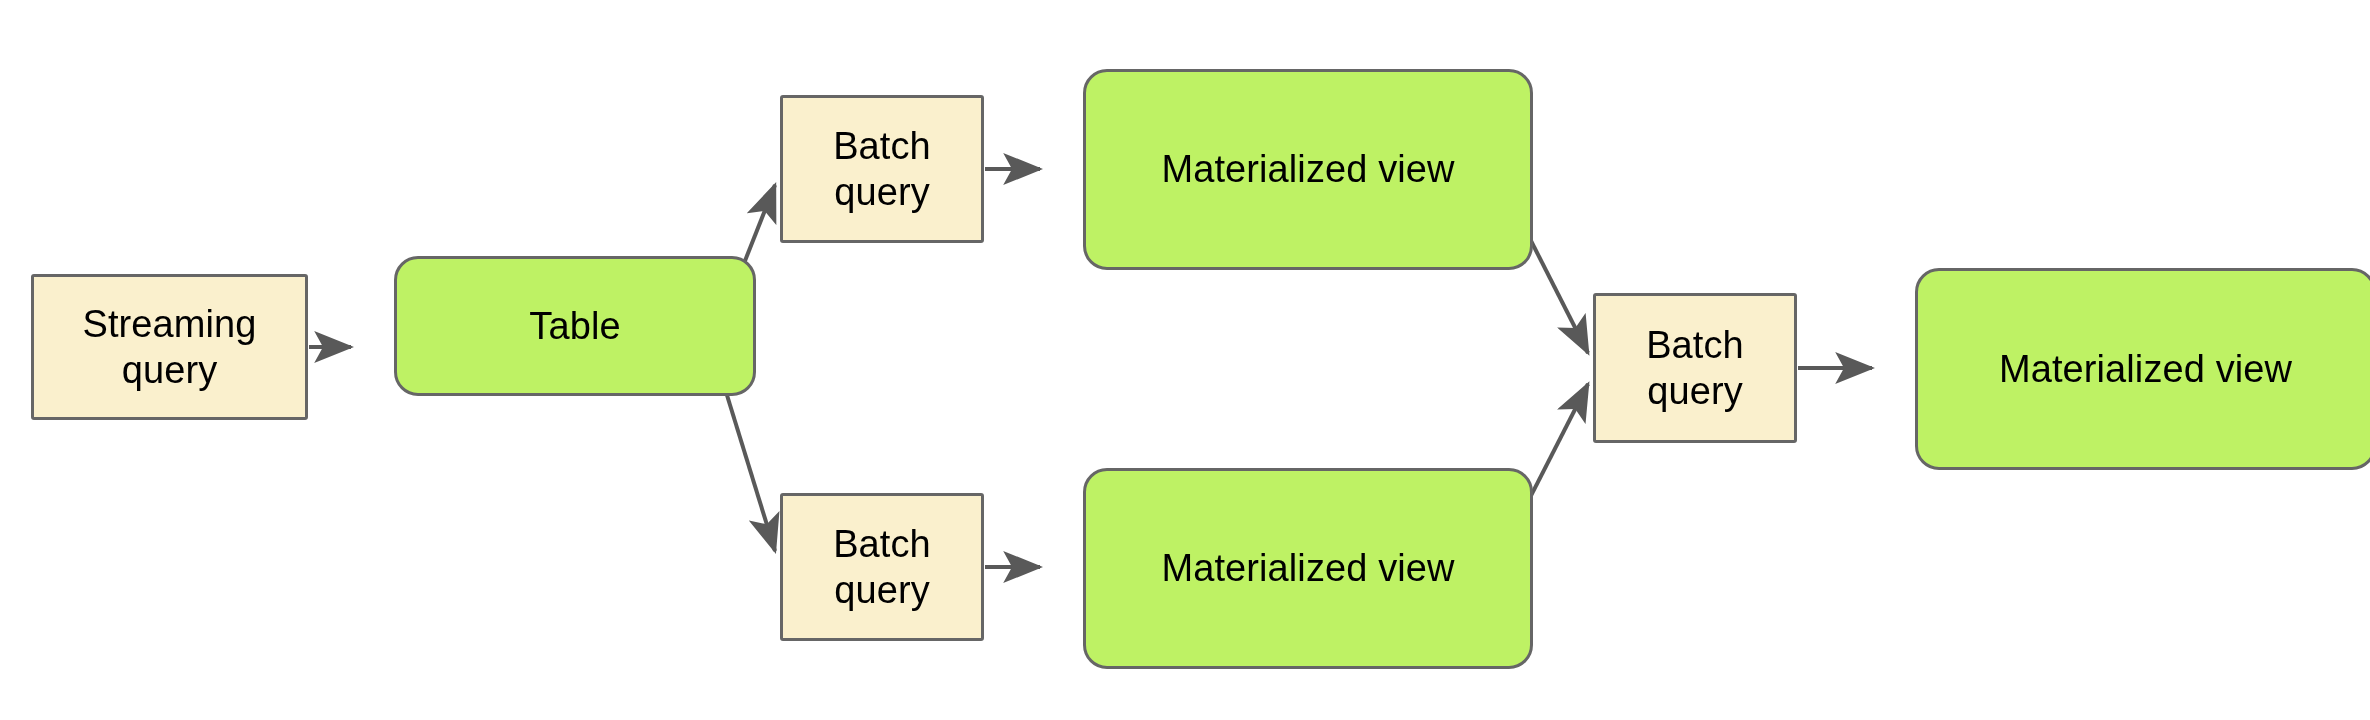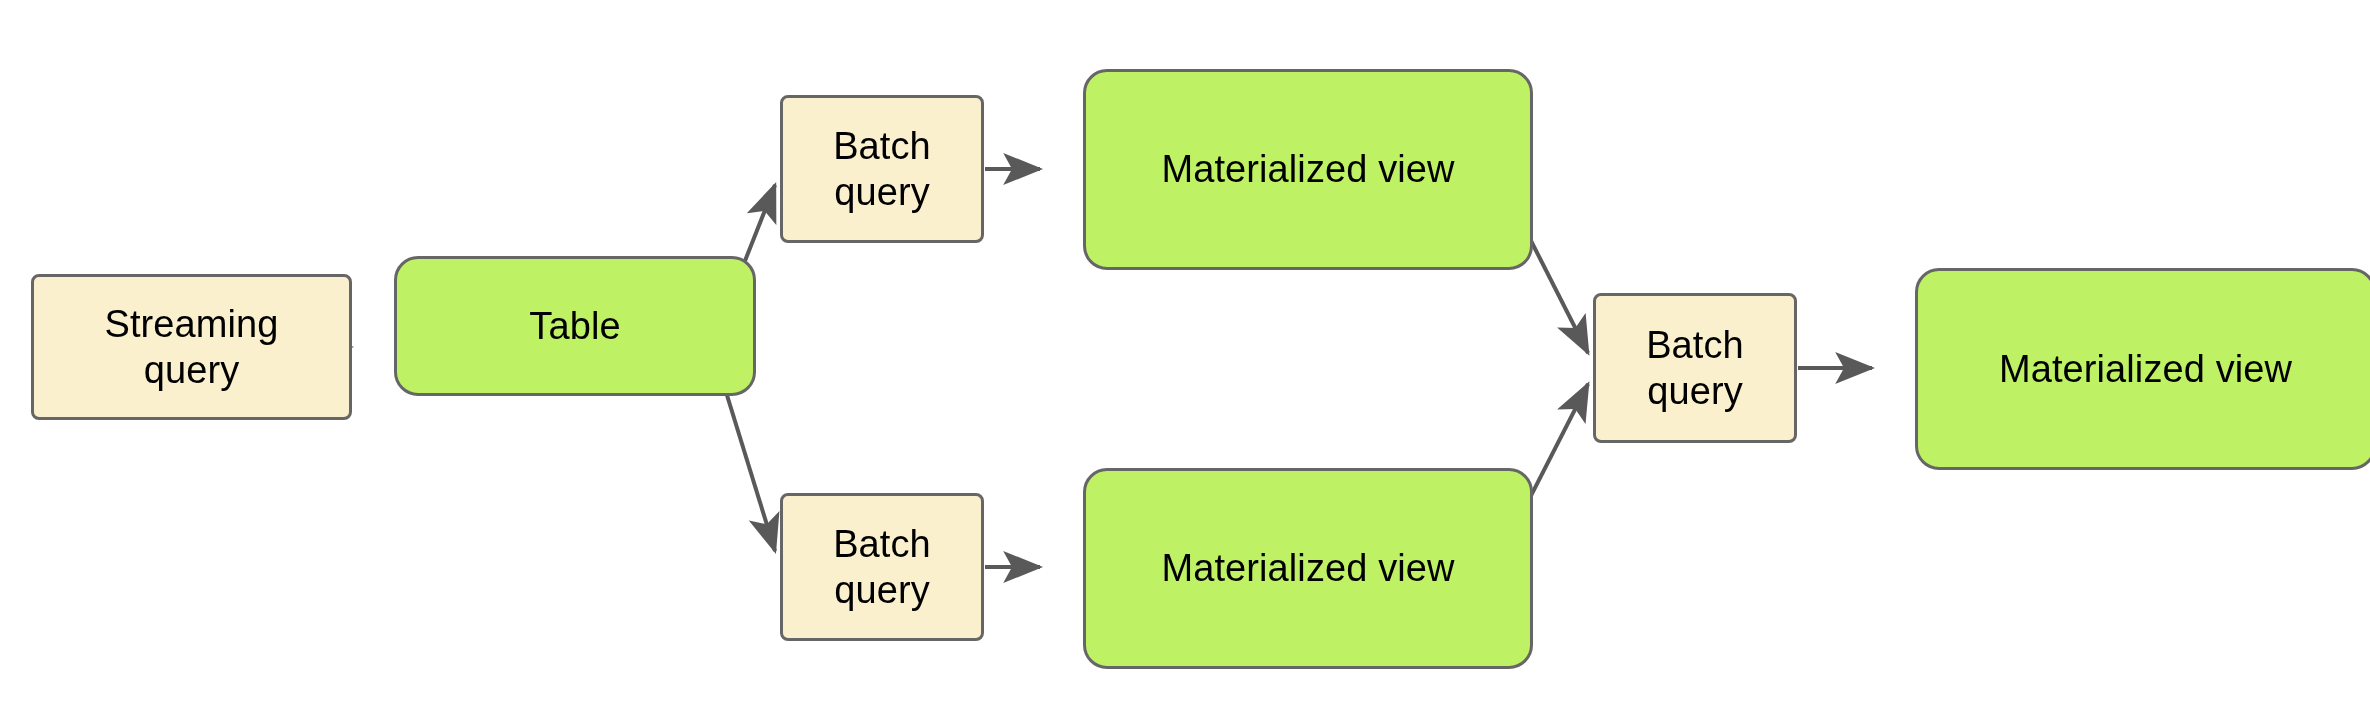--- a/index.html
+++ b/index.html
@@ -35,28 +35,28 @@
     text-align: center;
     color: #000000;
     font-size: 38px;
     line-height: 1.22;
     letter-spacing: 0.1px;
     white-space: pre-line;
     border: 3px solid #666666;
   }
   .node.process {
     background: #faf0cd;
-    border-radius: 8px;
+    border-radius: 3px;
   }
   .node.store {
     background: #bef264;
     border-radius: 24px;
     margin-left: 38px;
   }
-  .n-stream  { left: 31px;   top: 274px; width: 321px; height: 146px; }
+  .n-stream  { left: 31px;   top: 274px; width: 277px; height: 146px; }
   .n-table   { left: 356px;  top: 256px; width: 362px; height: 140px; }
   .n-bq-top  { left: 780px;  top: 95px;  width: 204px; height: 148px; }
   .n-mv-top  { left: 1045px; top: 69px;  width: 450px; height: 201px; }
   .n-bq-bot  { left: 780px;  top: 493px; width: 204px; height: 148px; }
   .n-mv-bot  { left: 1045px; top: 468px; width: 450px; height: 201px; }
   .n-bq-r    { left: 1593px; top: 293px; width: 204px; height: 150px; }
   .n-mv-r    { left: 1877px; top: 268px; width: 461px; height: 202px; }
 </style>
 </head>
 <body>

